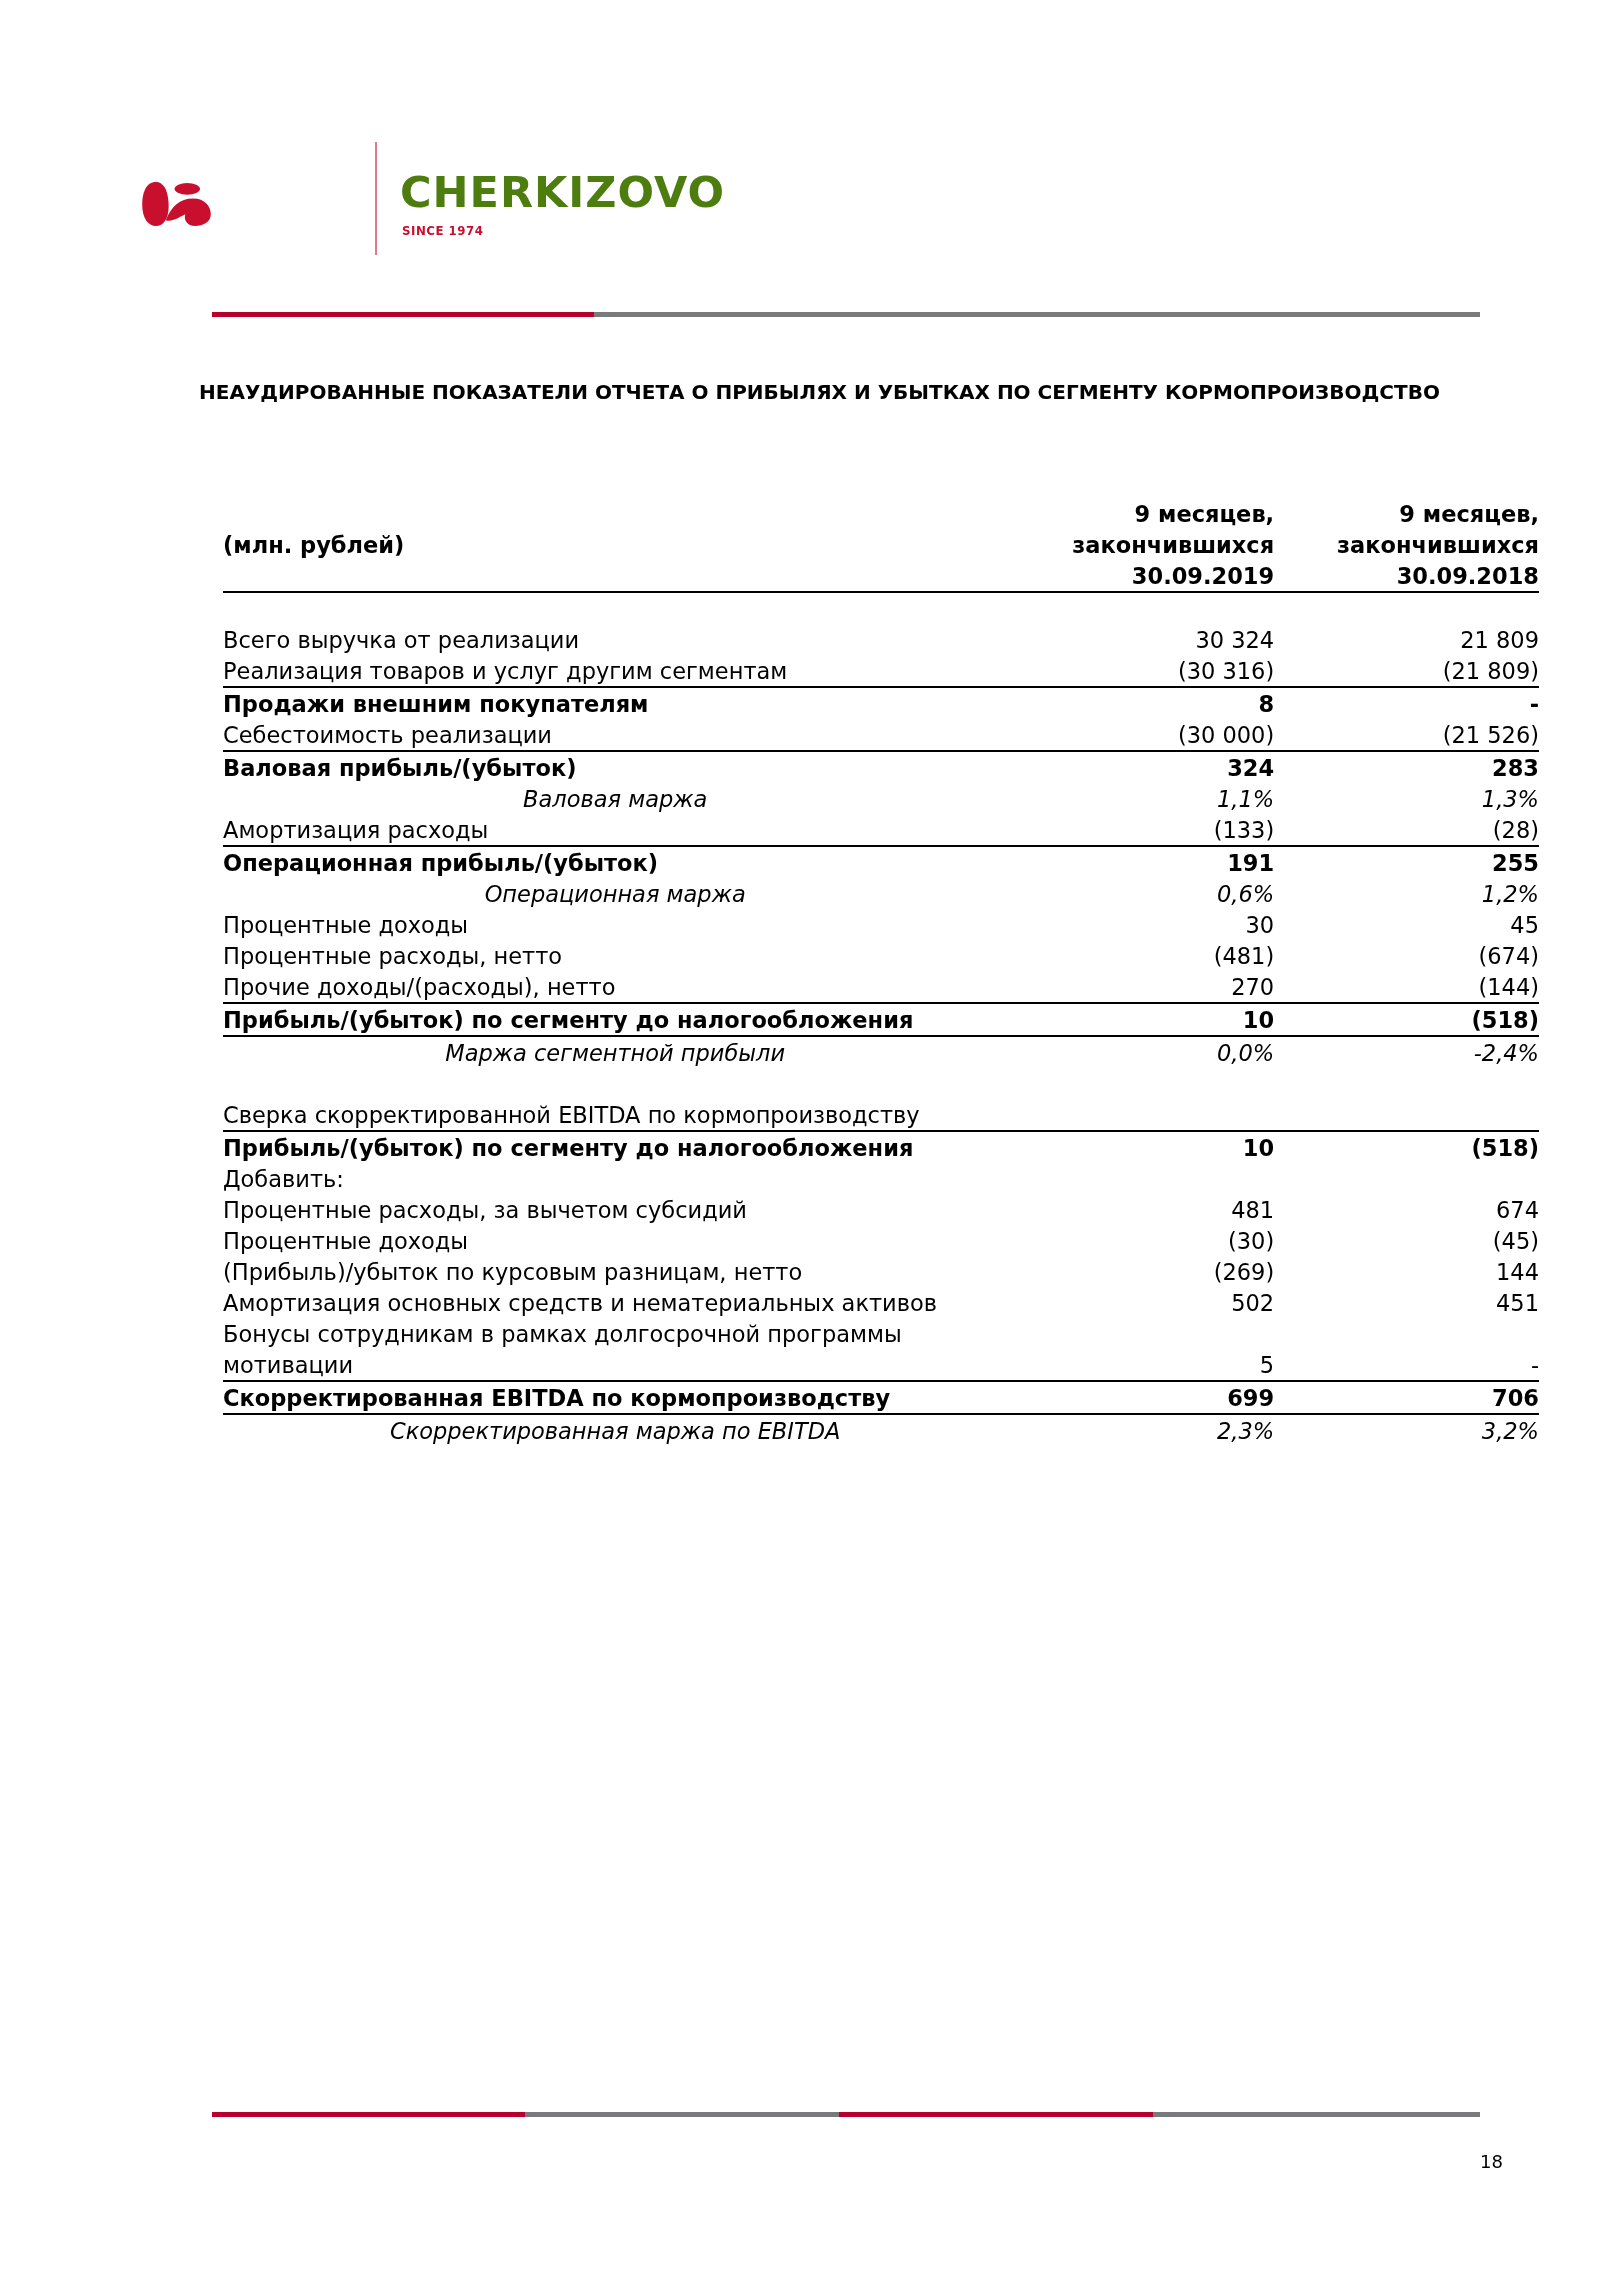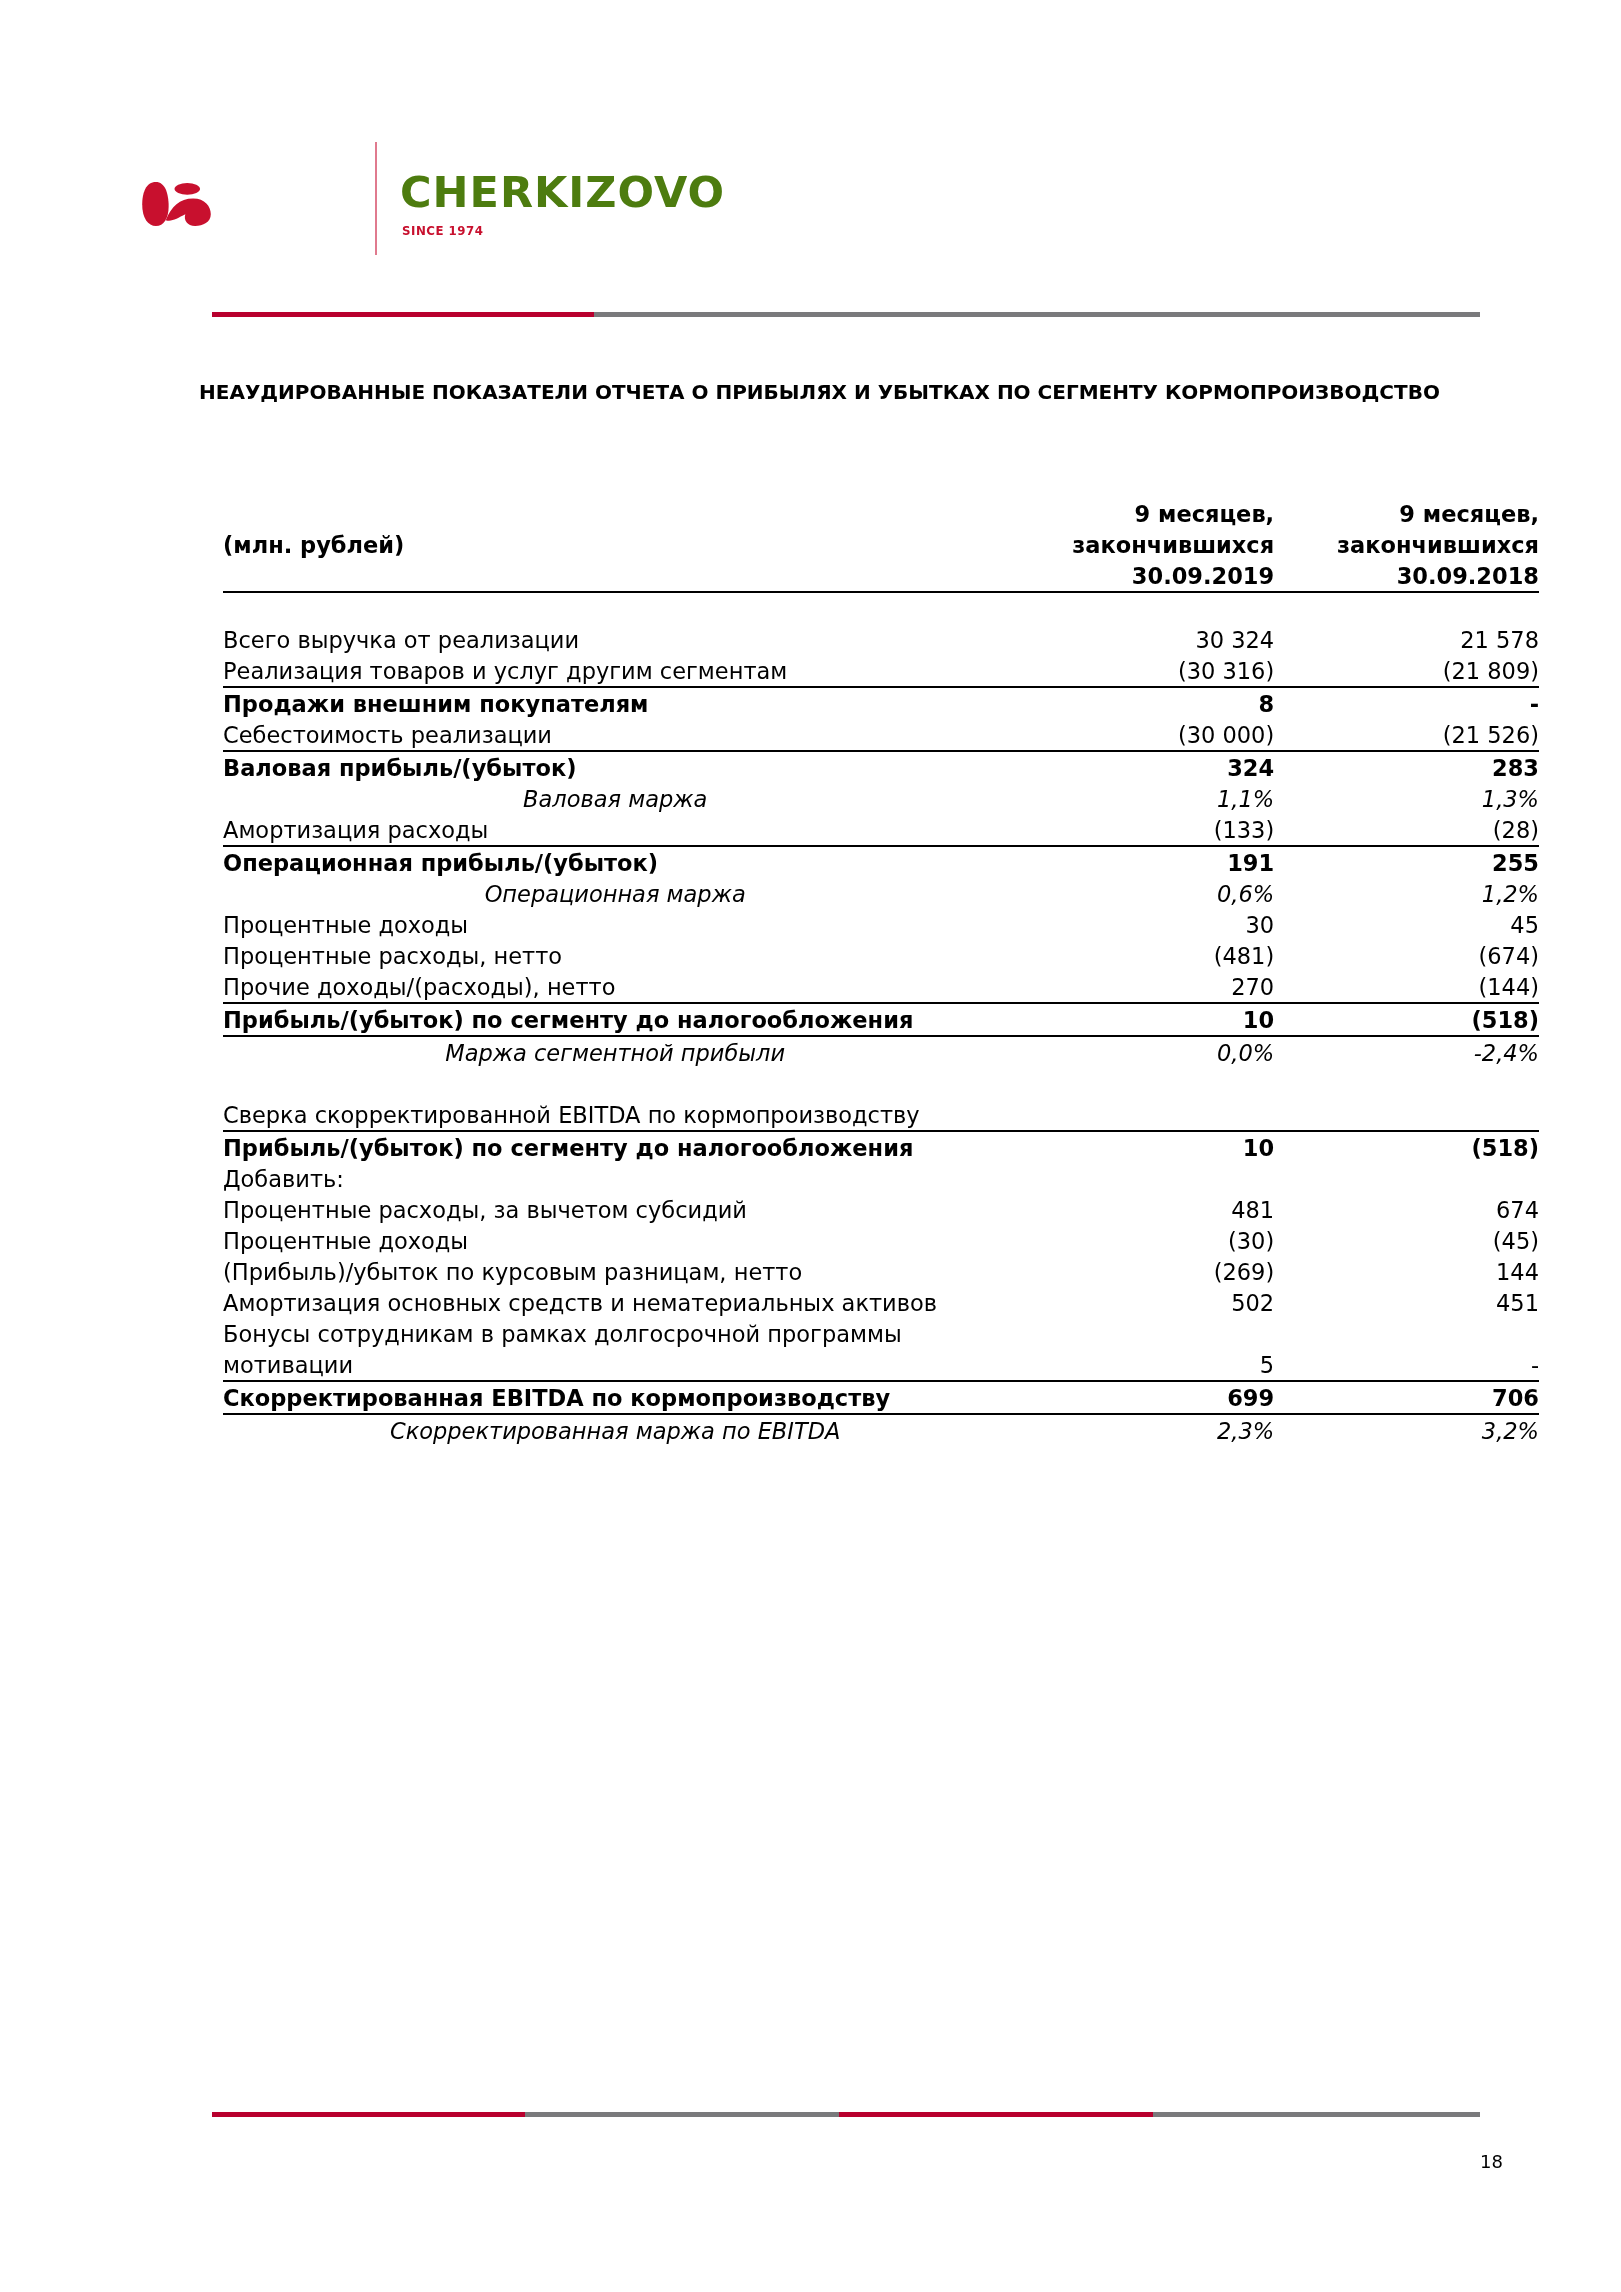--- a/index.html
+++ b/index.html
@@ -77,21 +77,21 @@
       <td class="c2 num">30.09.2019</td>
       <td class="c3 num">30.09.2018</td>
     </tr>
     <tr class="spacer">
         <td colspan="3"></td>
       </tr>
 
     <tr>
       <td>Всего выручка от реализации</td>
       <td class="num">30 324</td>
-      <td class="num">21 578</td>
+      <td class="num">21 809</td>
     </tr>
     <tr>
       <td>Реализация товаров и услуг другим сегментам</td>
       <td class="num">(30 316)</td>
       <td class="num">(21 809)</td>
     </tr>
     <tr class="bold top-line">
       <td>Продажи внешним покупателям</td>
       <td class="num">8</td>
       <td class="num">-</td>

